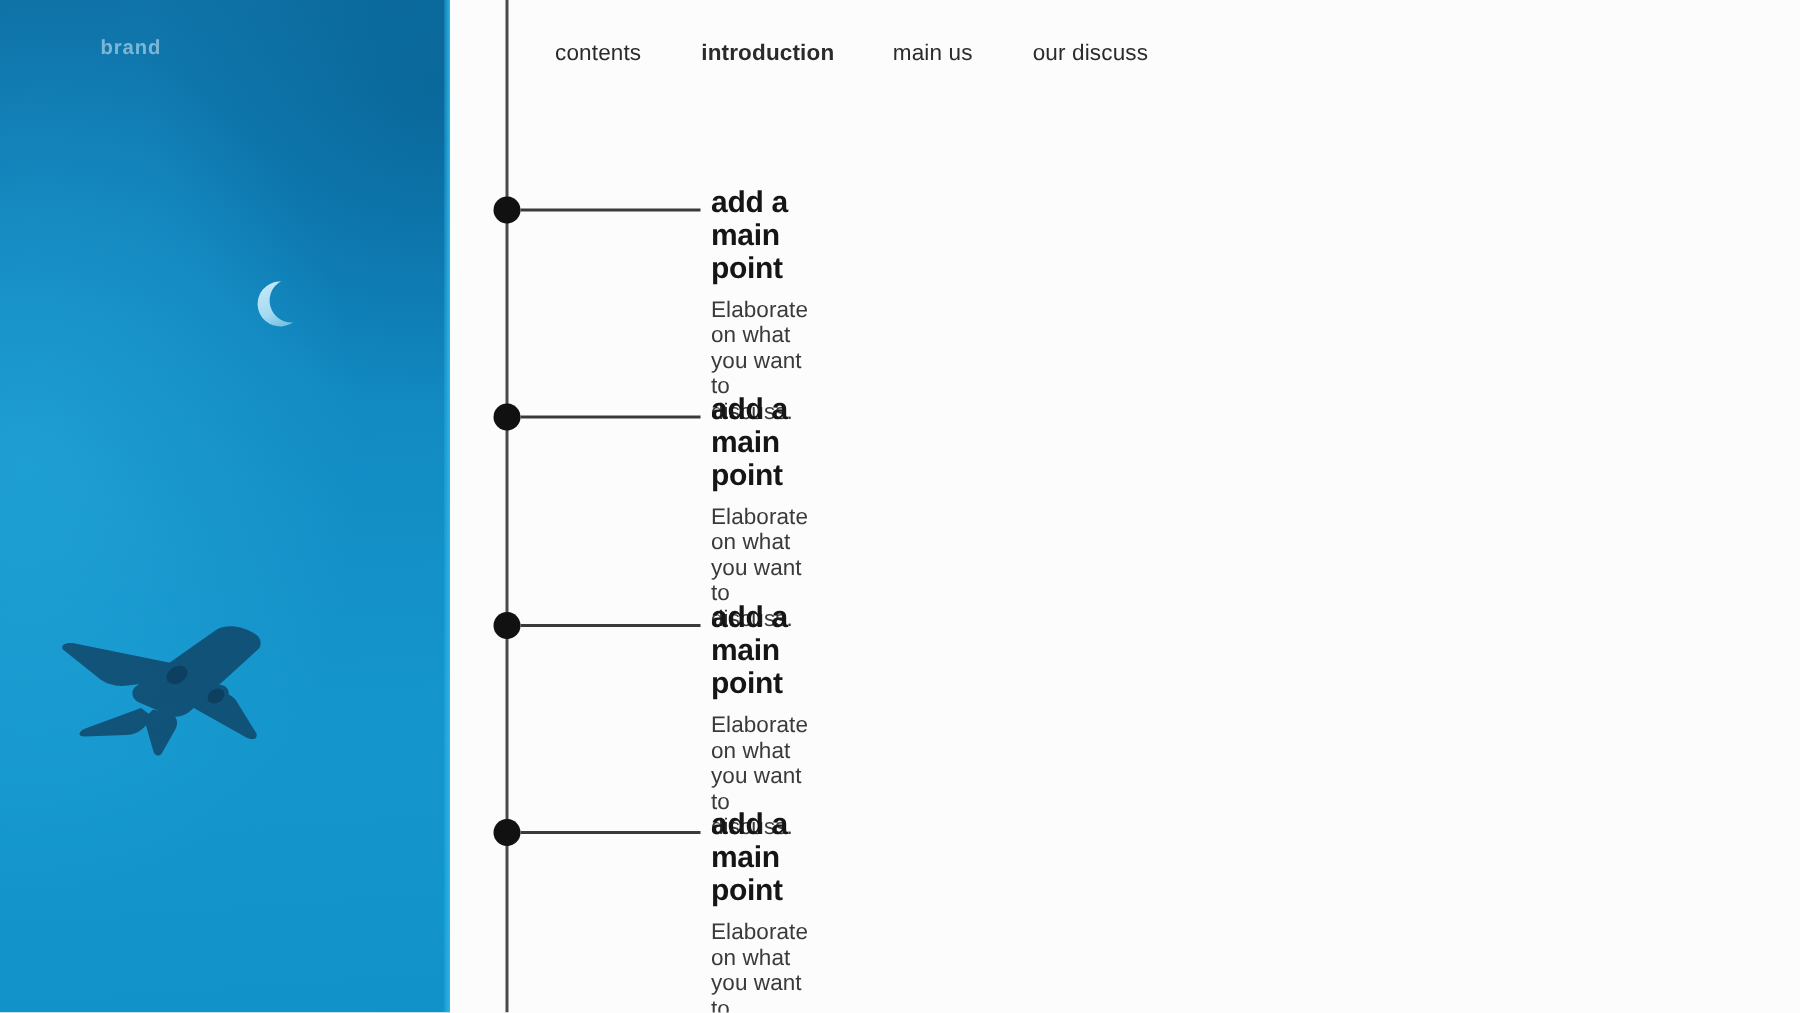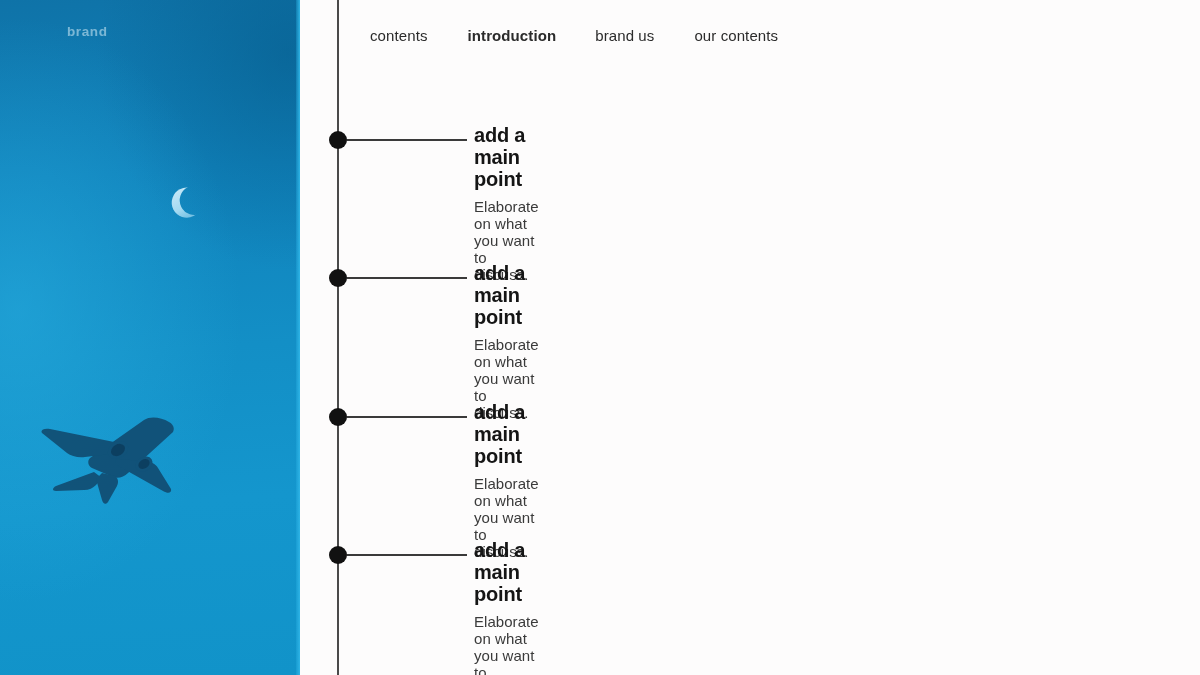--- a/index.html
+++ b/index.html
@@ -130,22 +130,22 @@
     <div class="brand">brand</div>
     <div class="panel-edge"></div>
   </div>
 
   <div class="axis"></div>
 
   <div class="nav">
     <div class="nav-links">
       <span class="nav-link">contents</span>
       <span class="nav-link">introduction</span>
-      <span class="nav-link">brand us</span>
-      <span class="nav-link">our contents</span>
+      <span class="nav-link">main us</span>
+      <span class="nav-link">our discuss</span>
     </div>
   </div>
 
   <div class="entry">
     <div class="dot" style="top:131px"></div>
     <div class="connector" style="top:139px"></div>
     <div class="entry-text" style="top:124px">
       <div class="entry-title">add a main point</div>
       <div class="entry-desc">Elaborate on what you want to discuss.</div>
     </div>

